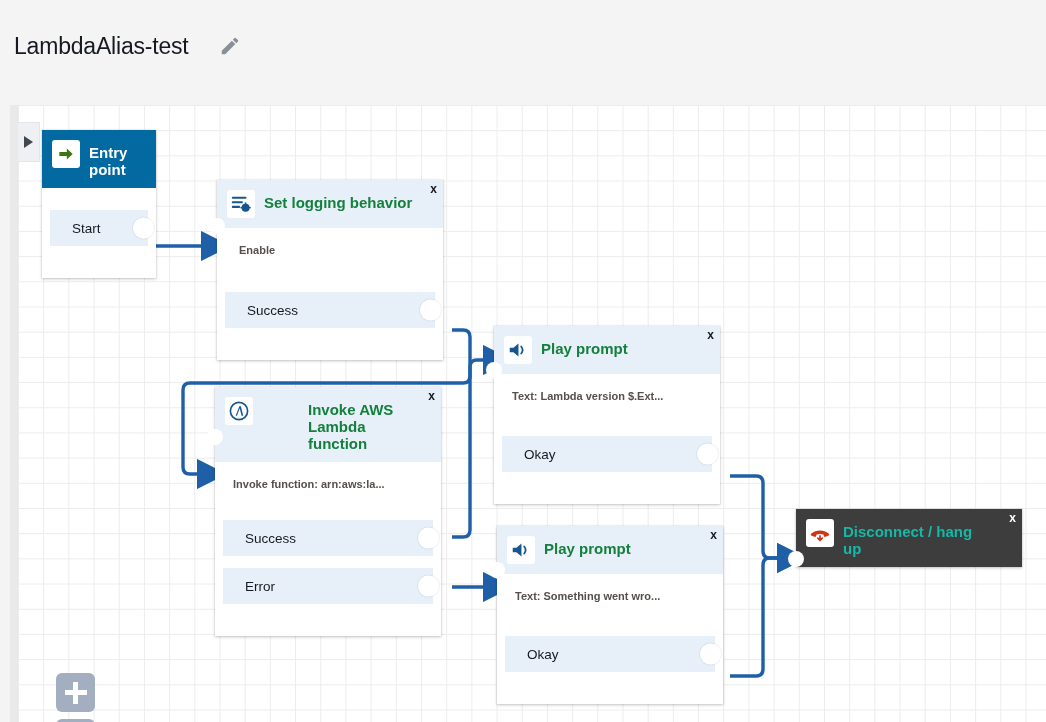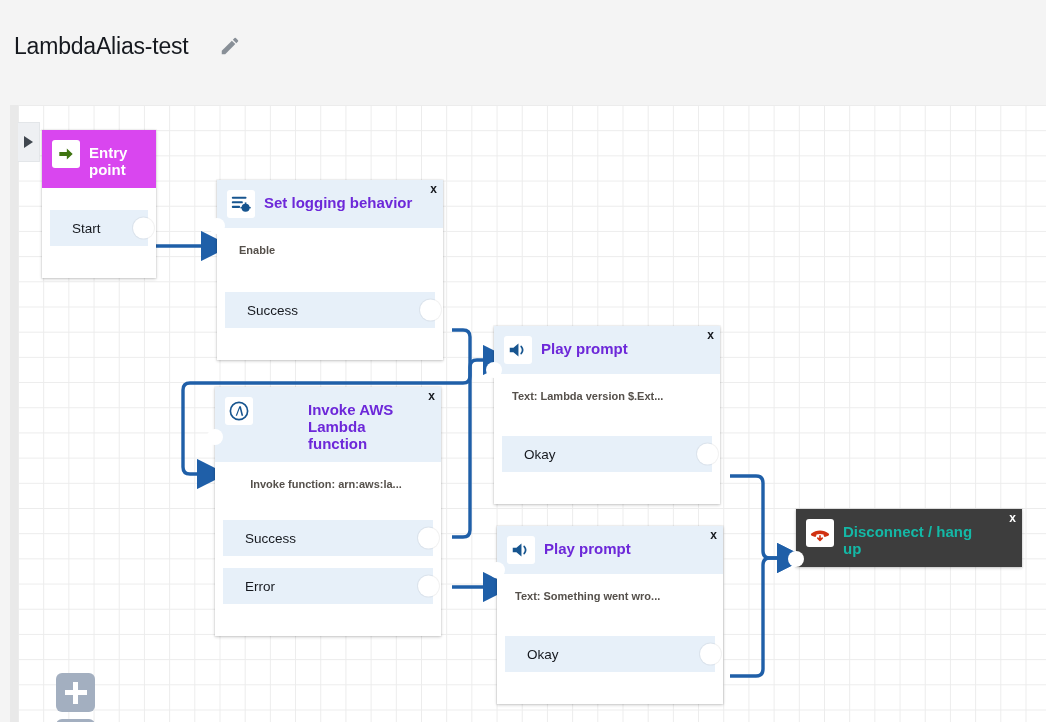--- a/index.html
+++ b/index.html
@@ -96,40 +96,40 @@
     z-index: 10;
   }
   .node-header {
     position: relative;
     display: flex;
     align-items: flex-start;
     padding: 10px 10px 10px 10px;
     min-height: 45px;
   }
   .node-header.blue { background: #e7f0f9; }
-  .node-header.green { background: #d946ef; }
+  .node-header.green { background: #0369a1; }
   .node-header.dark { background: #3d3d3d; }
 
   .node-icon {
     flex: 0 0 auto;
     width: 28px; height: 28px;
     background: #ffffff;
     border-radius: 3px;
     display: flex; align-items: center; justify-content: center;
     margin-right: 9px;
   }
 
   .node-title {
     font-size: 15px;
     font-weight: bold;
     line-height: 17px;
     padding-top: 4px;
     padding-right: 14px;
   }
-  .node-title.blue { color: #6d28d9; }
+  .node-title.blue { color: #15803d; }
   .node-title.green { color: #ffffff; }
   .node-title.dark { color: #14b8a6; }
 
   .node-close {
     position: absolute;
     top: 3px; right: 6px;
     font-size: 12px;
     font-weight: 600;
     line-height: 12px;
     cursor: pointer;
@@ -301,21 +301,21 @@
         <div class="node-icon">
           <svg width="22" height="22" viewBox="0 0 24 24">
             <circle cx="12" cy="12" r="9.4" fill="none" stroke="#17558f" stroke-width="1.8"></circle>
             <path d="M8.4 17.2l4.0-10.4h1.6l2.6 10.4h-1.8l-2.0-8.3-3.0 8.3z" fill="#17558f"></path>
           </svg>
         </div>
         <div class="node-title blue" style="max-width:150px;margin-left:46px;">Invoke AWS Lambda function</div>
         <span class="node-close on-light">x</span>
       </div>
       <div class="node-body">
-        <div class="node-desc" style="margin-left:-4px;text-align:center;">Invoke function: arn:aws:la...</div>
+        <div class="node-desc" style="margin-left:-4px;">Invoke function: arn:aws:la...</div>
       </div>
       <div class="node-ports" style="padding-top:22px;">
         <div class="port-row">
           <span class="port-label">Success</span>
           <span class="port-knob"></span>
         </div>
         <div class="port-row last" style="margin-top:12px;">
           <span class="port-label">Error</span>
           <span class="port-knob"></span>
         </div>

